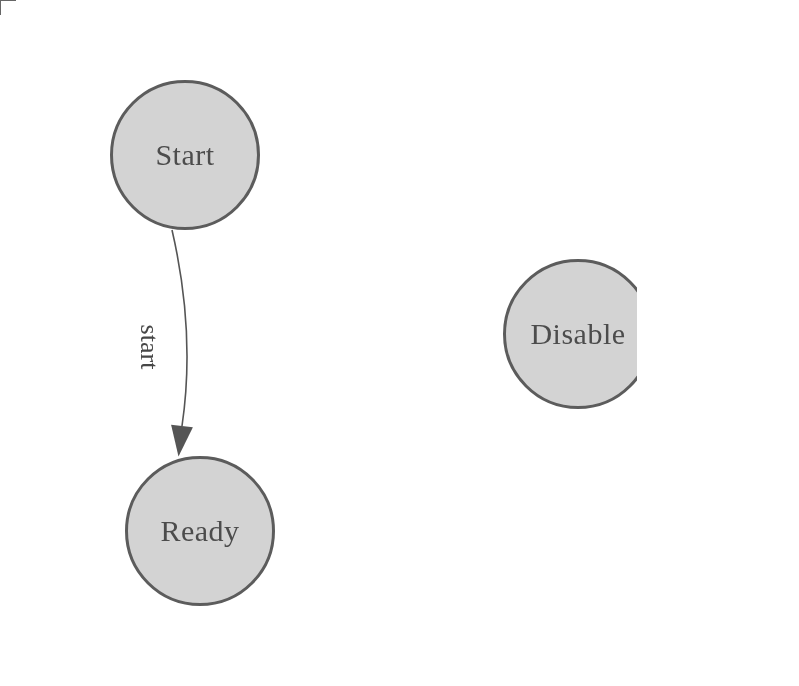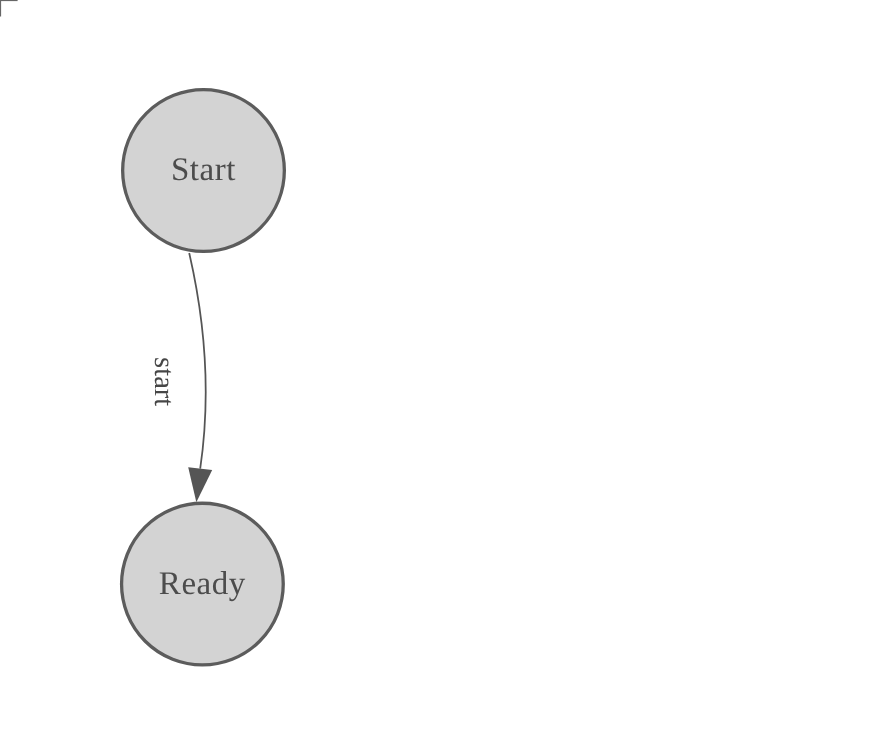--- a/index.html
+++ b/index.html
@@ -77,20 +77,23 @@
 
   <svg class="edge-layer" width="799" height="686" viewBox="0 0 799 686">
     <path class="edge-path" d="M 172 230 C 187 295, 192 358, 182 426" stroke="#555555"></path>
     <polygon points="178.5,456.5 192.9,427.3 171.1,424.7" fill="#555555"></polygon>
   </svg>
 
   <div class="node" style="left:110px; top:80px;">
     <span class="node-label">Start</span>
   </div>
 
-  <div class="node" style="left:109px; top:456px;">
+  <div class="node" style="left:125px; top:456px;">
     <span class="node-label">Ready</span>
   </div>
 
+  <div class="node" style="left:503px; top:259px;">
+    <span class="node-label">Disable</span>
+  </div>
 
   <div class="edge-label">start</div>
 
 </div>
 
 </body></html>

